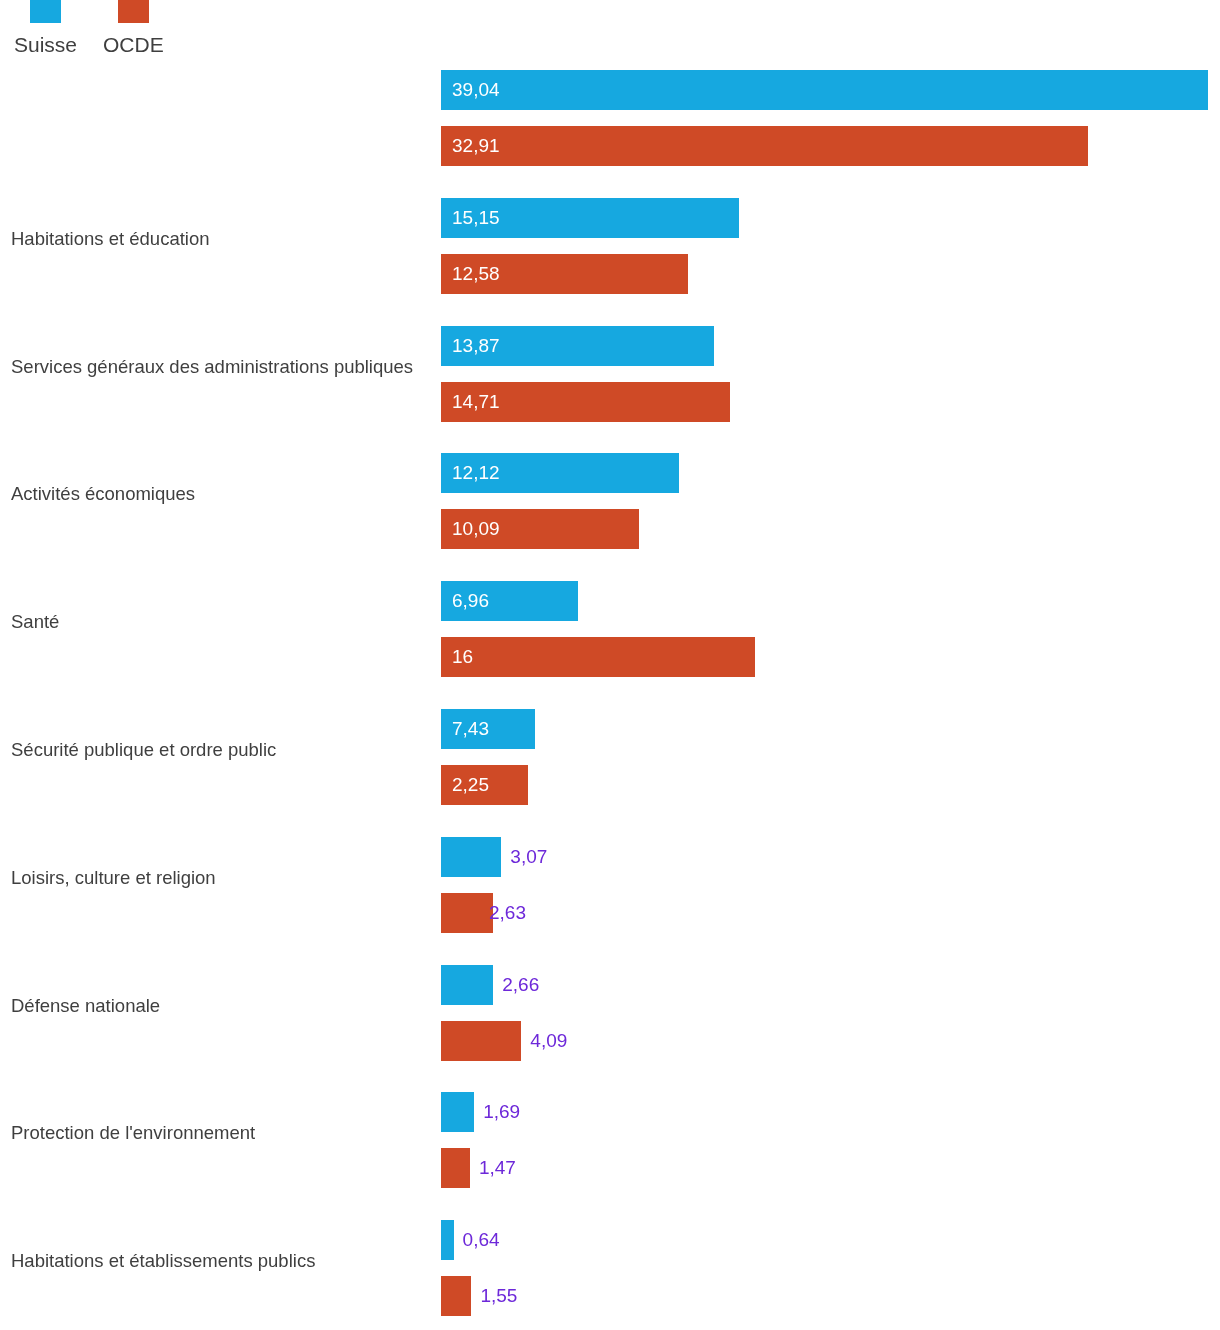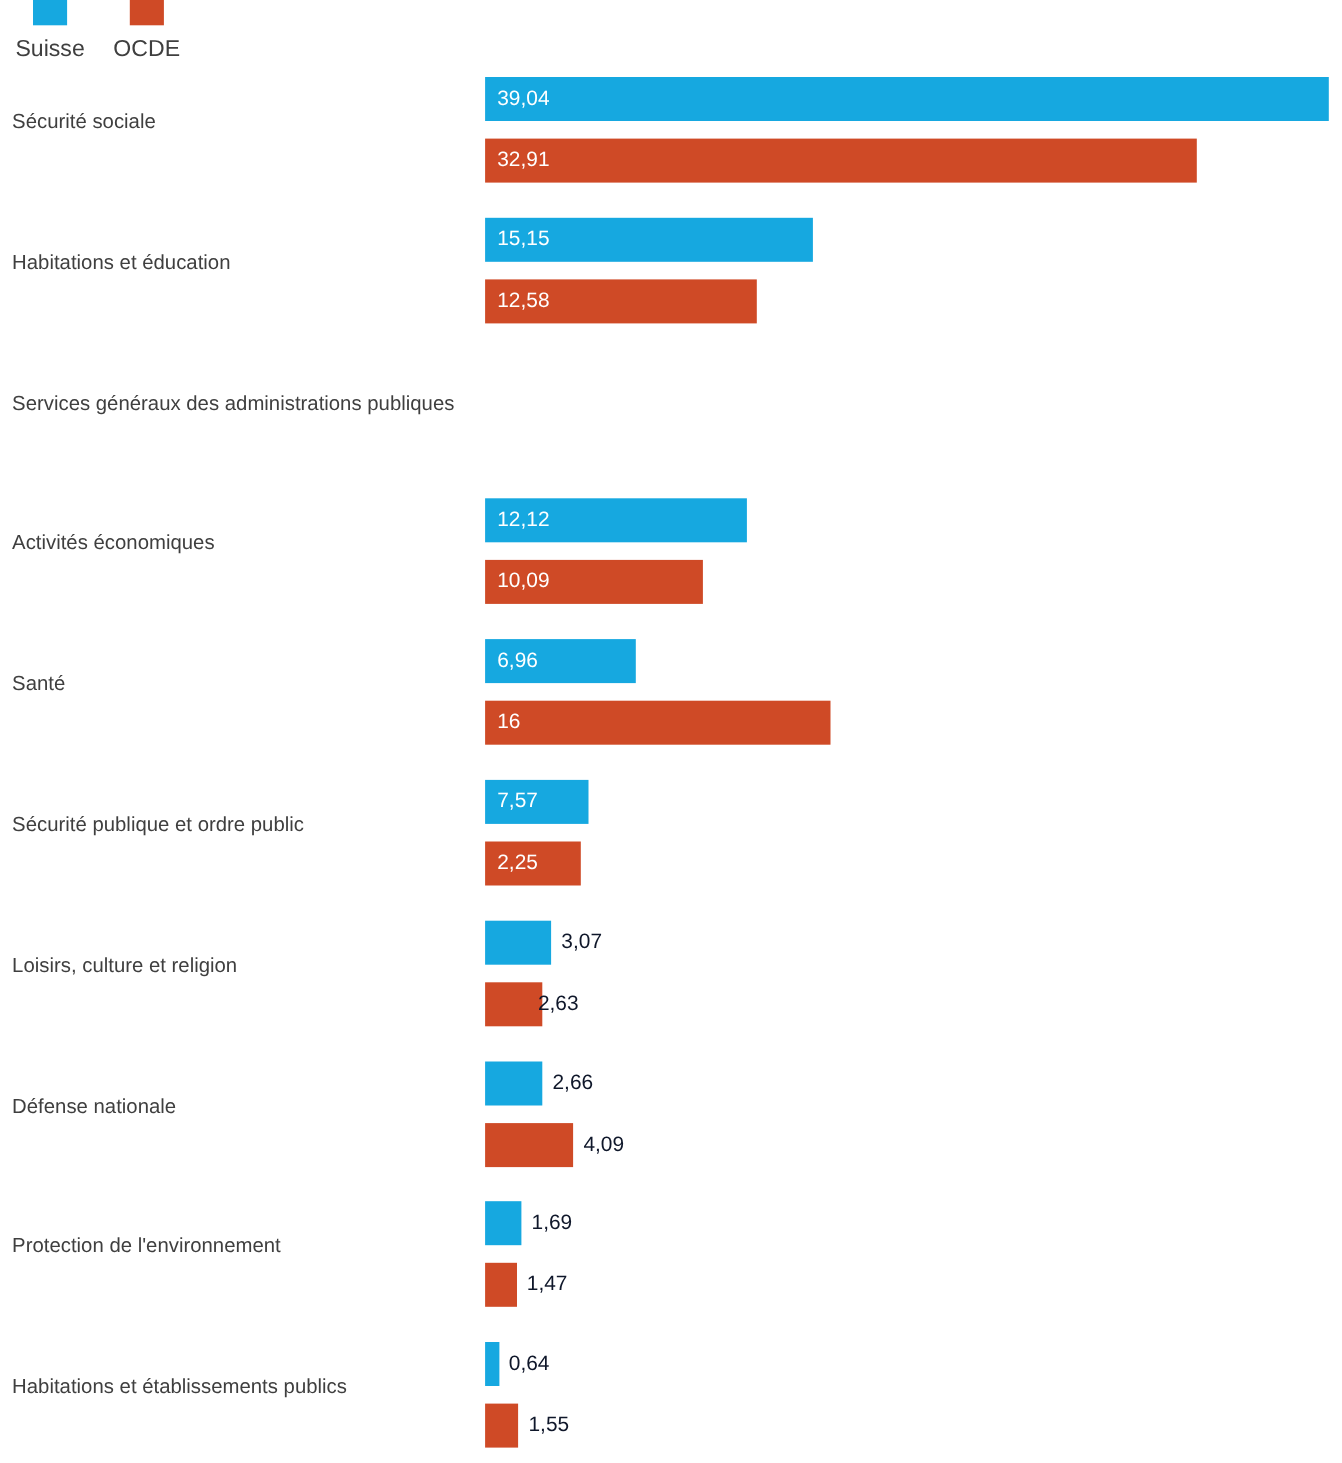--- a/index.html
+++ b/index.html
@@ -93,40 +93,39 @@
     height: 40px;
     line-height: 40px;
     font-size: 19px;
     white-space: nowrap;
   }
   .bar-value.inside {
     color: #ffffff;
     left: 11px;
   }
   .bar-value.outside {
-    color: #0f172a;
+    color: #6d28d9;
   }
 </style>
 </head>
 <body>
 
 <div id="legend">
   <div class="legend-item">
     <span class="legend-swatch" style="background: rgb(22, 168, 224);"></span>
     <span class="legend-label">Suisse</span>
   </div>
   <div class="legend-item">
     <span class="legend-swatch" style="background: rgb(207, 74, 38);"></span>
     <span class="legend-label">OCDE</span>
   </div>
 </div>
 
 <div id="chart">
     <div class="group" style="top: 18px;">
-      <div class="cat-label">Sécurité sociale</div>
       <div class="bars">
         <div class="bar-row">
           <div class="bar" style="width: 767.136px; background: rgb(22, 168, 224);"></div>
           <div class="bar-value inside">39,04</div>
         </div>
         <div class="bar-row">
           <div class="bar" style="width: 646.681px; background: rgb(207, 74, 38);"></div>
           <div class="bar-value inside">32,91</div>
         </div>
       </div>
@@ -139,20 +138,30 @@
           <div class="bar-value inside">15,15</div>
         </div>
         <div class="bar-row">
           <div class="bar" style="width: 247.197px; background: rgb(207, 74, 38);"></div>
           <div class="bar-value inside">12,58</div>
         </div>
       </div>
     </div>
     <div class="group" style="top: 273.6px;">
       <div class="cat-label">Services généraux des administrations publiques</div>
+      <div class="bars">
+        <div class="bar-row">
+          <div class="bar" style="width: 272.545px; background: rgb(22, 168, 224);"></div>
+          <div class="bar-value inside">13,87</div>
+        </div>
+        <div class="bar-row">
+          <div class="bar" style="width: 289.051px; background: rgb(207, 74, 38);"></div>
+          <div class="bar-value inside">14,71</div>
+        </div>
+      </div>
     </div>
     <div class="group" style="top: 401.4px;">
       <div class="cat-label">Activités économiques</div>
       <div class="bars">
         <div class="bar-row">
           <div class="bar" style="width: 238.158px; background: rgb(22, 168, 224);"></div>
           <div class="bar-value inside">12,12</div>
         </div>
         <div class="bar-row">
           <div class="bar" style="width: 198.268px; background: rgb(207, 74, 38);"></div>
@@ -171,21 +180,21 @@
           <div class="bar" style="width: 314.4px; background: rgb(207, 74, 38);"></div>
           <div class="bar-value inside">16</div>
         </div>
       </div>
     </div>
     <div class="group" style="top: 657px;">
       <div class="cat-label">Sécurité publique et ordre public</div>
       <div class="bars">
         <div class="bar-row">
           <div class="bar" style="width: 94.1235px; background: rgb(22, 168, 224);"></div>
-          <div class="bar-value inside">7,57</div>
+          <div class="bar-value inside">7,43</div>
         </div>
         <div class="bar-row">
           <div class="bar" style="width: 87.246px; background: rgb(207, 74, 38);"></div>
           <div class="bar-value inside">2,25</div>
         </div>
       </div>
     </div>
     <div class="group" style="top: 784.8px;">
       <div class="cat-label">Loisirs, culture et religion</div>
       <div class="bars">

